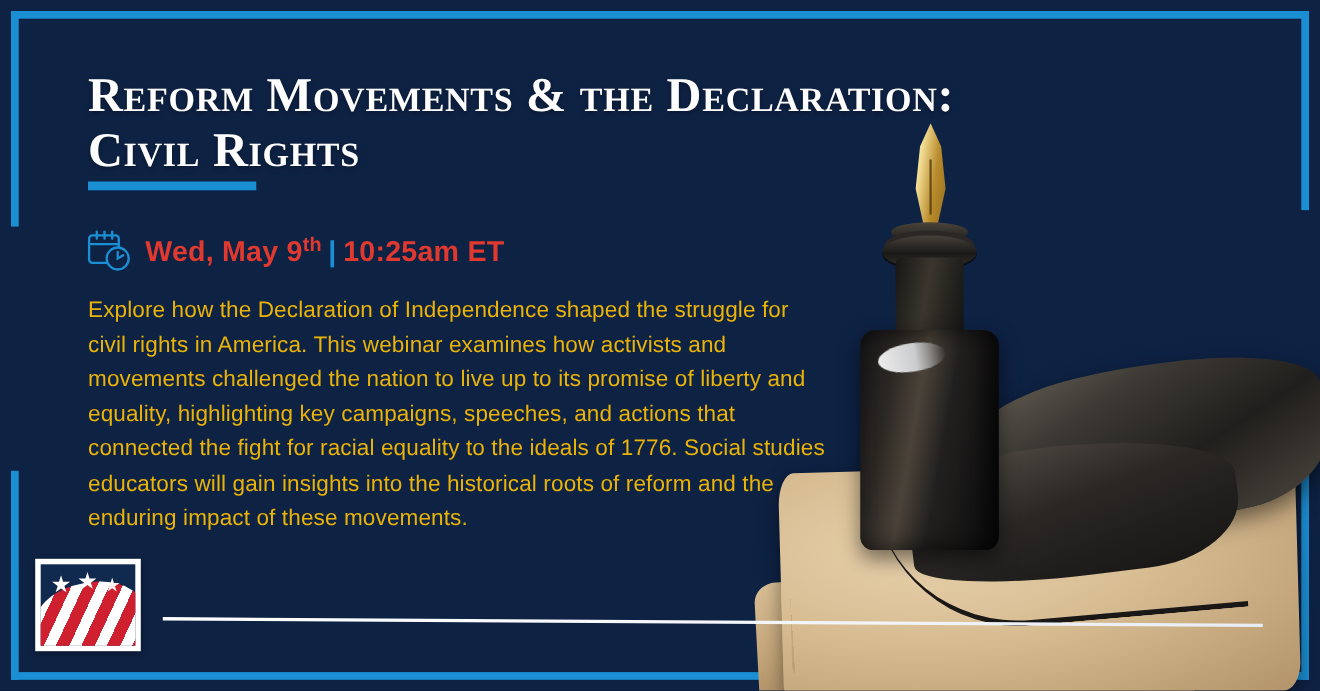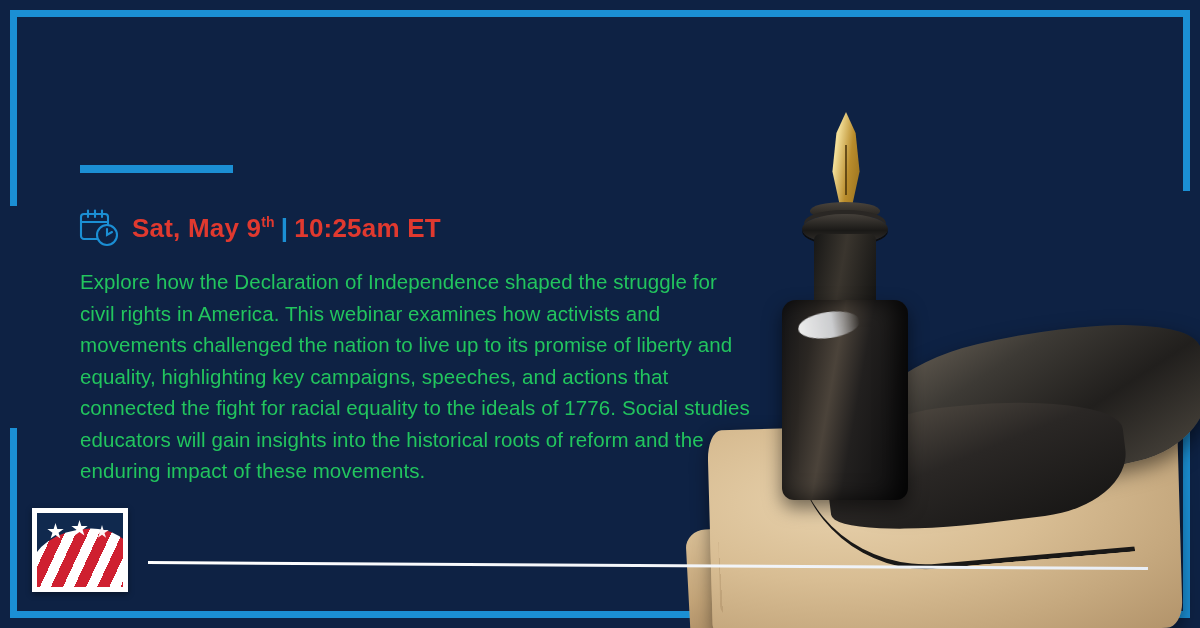--- a/index.html
+++ b/index.html
@@ -141,26 +141,26 @@
 
   .date-row{
     position:absolute; left:78px; top:208px;
     display:flex; align-items:center; gap:12px;
   }
   .cal-icon{ width:42px; height:40px; display:block; }
   .date-text{
     color:#e0392f; font-size:26px; font-weight:700; letter-spacing:.2px;
     white-space:nowrap;
   }
-  .date-text .sup{ font-size:14px; vertical-align:super;margin-top:43px; }
+  .date-text .sup{ font-size:18px; vertical-align:super;margin-top:43px; }
   .date-text .sep{ color:#1b8fd4; margin:0 6px; font-weight:700; }
 
   .body-copy{
     position:absolute; left:80px; top:266px; width:675px;
-    color:#22c55e; font-size:20.5px; line-height:1.54;
+    color:#eab308; font-size:20.5px; line-height:1.54;
     letter-spacing:.1px;
   }
 
   
   .logo{
     position:absolute; left:32px; top:508px;
     width:96px; height:84px;
     background:#ffffff; padding:5px;
     box-shadow:0 2px 6px rgba(0,0,0,.4);
   }
@@ -220,36 +220,37 @@
 
     <div class="bottle">
       <div class="nib"></div>
       <div class="bottle-ring"></div>
       <div class="bottle-collar"></div>
       <div class="bottle-neck"></div>
       <div class="bottle-body"></div>
     </div>
   </div>
 
+  <h1 class="title">Reform Movements &amp; the Declaration: Civil Rights</h1>
   <div class="accent-bar"></div>
 
   <div class="date-row">
     <span>
       <svg class="cal-icon" viewBox="0 0 42 40" fill="none" stroke="#1b8fd4" stroke-width="2.1" stroke-linecap="round">
         <rect x="3" y="6" width="27" height="25" rx="3"></rect>
         <line x1="3" y1="14" x2="30" y2="14"></line>
         <line x1="10" y1="2.5" x2="10" y2="9"></line>
         <line x1="17" y1="2.5" x2="17" y2="9"></line>
         <line x1="24" y1="2.5" x2="24" y2="9"></line>
         <circle cx="29" cy="27" r="10" fill="#0e2244"></circle>
         <polyline points="29,21 29,27 34,24"></polyline>
       </svg>
     </span>
     <span class="date-text">
-      <span>Sat, May 9</span><span class="sup">th</span><span class="sep">|</span><span>10:25am ET</span>
+      <span>Wed, May 9</span><span class="sup">th</span><span class="sep">|</span><span>10:25am ET</span>
     </span>
   </div>
 
   <p class="body-copy">Explore how the Declaration of Independence shaped the struggle for civil rights in America. This webinar examines how activists and movements challenged the nation to live up to its promise of liberty and equality, highlighting key campaigns, speeches, and actions that connected the fight for racial equality to the ideals of 1776. Social studies educators will gain insights into the historical roots of reform and the enduring impact of these movements.</p>
 
   <div class="logo">
     <div class="logo-inner">
       <div class="logo-stripes"></div>
       <span class="star star-1"></span>
       <span class="star star-2"></span>

